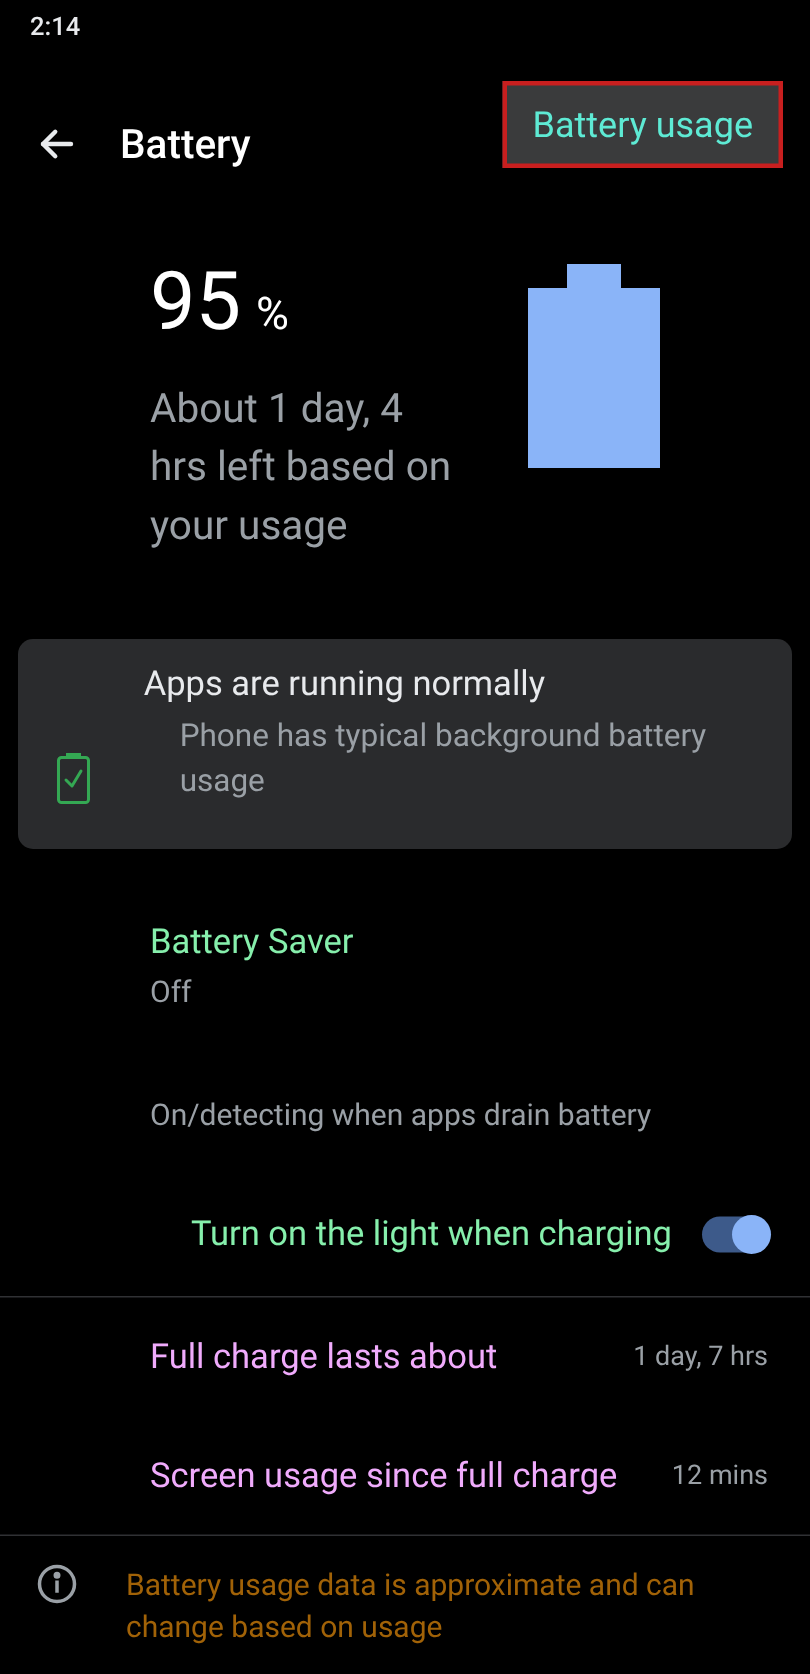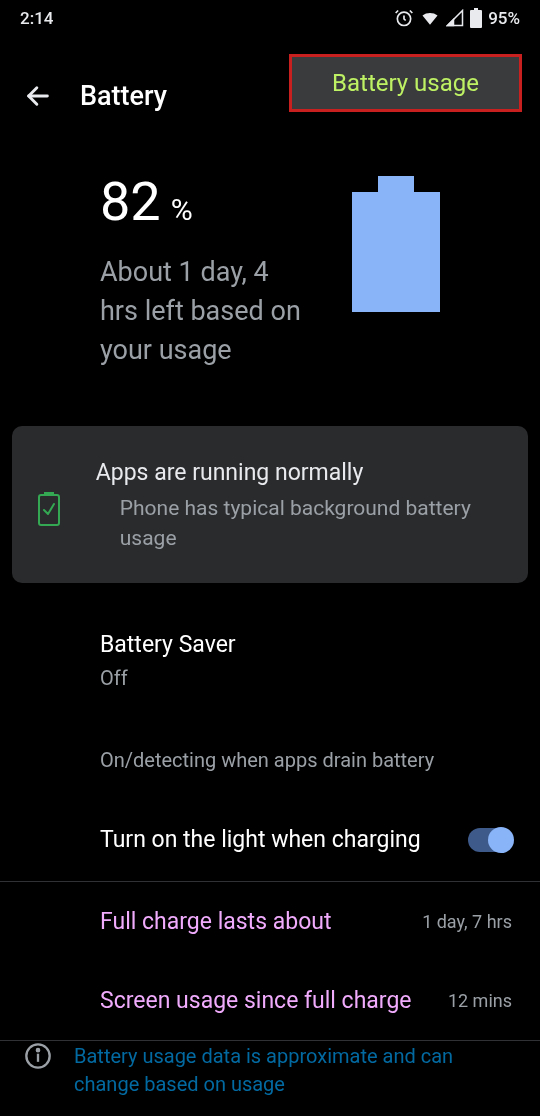--- a/index.html
+++ b/index.html
@@ -6,110 +6,84 @@
     body { width:540px; height:1116px; background:#000; color:#e8eaed; overflow:hidden; position:relative; }
 
     
     .statusbar { display:flex; justify-content:space-between; align-items:center; padding:8px 20px; font-size:17px; font-weight:500; }
     .statusbar .right { display:flex; align-items:center; gap:6px; }
 
     
     .header { display:flex; align-items:flex-end; gap:26px; padding:18px 18px 14px 22px; }
     .back-arrow { width:32px; height:32px; display:flex; align-items:center; justify-content:center; }
     .page-title { font-size:27px; font-weight:500; color:#fff; }
-    .usage-btn { margin-left:auto; background:#3a3b3c; border:3px solid #c81f1f; padding:12px 40px; color:#bef264; font-size:24px; }
+    .usage-btn { margin-left:auto; background:#3a3b3c; border:3px solid #c81f1f; padding:12px 17px; color:#5eead4; font-size:24px; }
 
     
     .summary { display:flex; align-items:flex-start; padding:44px 100px 42px 100px; gap:40px; }
     .summary-text { flex:1; }
     .percent-wrap { display:flex; align-items:baseline; gap:10px; }
     .percent-num { font-size:54px; font-weight:400; color:#fff; }
     .percent-sym { font-size:30px; color:#fff; }
     .estimate { margin-top:20px; font-size:27px; color:#9aa0a6; line-height:1.45; }
     .battery-icon { width:88px; position:relative; margin-top:6px; }
     .battery-cap { width:36px; height:16px; background:#8ab4f8; margin:0 auto; }
     .battery-body { width:88px; height:120px; background:#8ab4f8; }
 
     
-    .status-card { margin:14px 12px 0 12px; background:#2a2b2d; border-radius:10px; display:flex; align-items:center; gap:34px; padding:33px 30px 30px 24px; }
+    .status-card { margin:14px 12px 0 12px; background:#2a2b2d; border-radius:10px; display:flex; align-items:flex-end; gap:34px; padding:16px 30px 30px 24px; }
     .card-icon { width:28px; display:flex; justify-content:center; padding-top:6px; }
     .card-title { font-size:23px; color:#e8eaed; margin-bottom:8px; }
     .card-sub { font-size:21px; color:#9aa0a6; line-height:1.4;margin-left:24px; }
 
     
     .setting { padding:26px 28px 26px 100px; position:relative; }
-    .setting .title { font-size:23px; color:#ffffff; line-height:1.35; }
+    .setting .title { font-size:23px; color:#86efac; line-height:1.35; }
     .setting .sub { font-size:20px; color:#9aa0a6; margin-top:6px; }
     .setting.with-toggle { display:flex; align-items:center; gap:20px; }
-    .setting.with-toggle .title { flex:1; }
+    .setting.with-toggle .title { flex:1;text-align:right; }
     .toggle { width:44px; height:24px; background:#3d5a8a; border-radius:12px; position:relative; flex-shrink:0; }
     .toggle .knob { width:26px; height:26px; background:#8ab4f8; border-radius:50%; position:absolute; right:-2px; top:-1px; }
 
     .divider { height:1px; background:#303134; margin:0; }
 
     
     .stat { display:flex; align-items:center; padding:24px 28px 24px 100px; gap:20px; }
     .stat .title { flex:1; font-size:23px; color:#f0abfc; line-height:1.35; }
     .stat .value { font-size:18px; color:#9aa0a6; }
 
     
     .footer { display:flex; align-items:flex-start; gap:22px; padding:18px 28px 18px 24px; position:absolute; bottom:0; left:0; right:0; }
     .footer .info-icon { width:28px; height:28px; flex-shrink:0; }
-    .footer .text { font-size:20px; color:#0369a1; line-height:1.4; }
+    .footer .text { font-size:20px; color:#a16207; line-height:1.4;margin-left:10px; }
 
     svg { display:block; }
   </style>
 </head>
 <body>
 
 <div class="statusbar">
   <span>2:14</span>
-  <div class="right">
-    <span>
-      <svg width="20" height="20" viewBox="0 0 24 24" fill="none" stroke="#e8eaed" stroke-width="2">
-          <circle cx="12" cy="13" r="8"></circle>
-          <path d="M12 9v4l2 2M5 3l-3 3M22 6l-3-3"></path>
-        </svg>
-    </span>
-    <span>
-      <svg width="20" height="20" viewBox="0 0 24 24" fill="#e8eaed">
-          <path d="M12 20l9-11c-5-4-13-4-18 0l9 11z"></path>
-        </svg>
-    </span>
-    <span>
-      <svg width="18" height="18" viewBox="0 0 24 24" fill="none" stroke="#e8eaed" stroke-width="2">
-          <path d="M2 22L22 2v20H2z" fill="none"></path>
-          <path d="M2 22L10 14v8H2z" fill="#e8eaed"></path>
-        </svg>
-    </span>
-    <span>
-      <svg width="12" height="20" viewBox="0 0 12 20" fill="#e8eaed">
-          <rect x="4" y="0" width="4" height="2"></rect>
-          <rect x="0" y="2" width="12" height="18" rx="1"></rect>
-        </svg>
-    </span>
-    <span>95%</span>
-  </div>
 </div>
 
 <div class="header">
   <div class="back-arrow">
     <svg width="28" height="28" viewBox="0 0 24 24" fill="none" stroke="#e8eaed" stroke-width="2.5" stroke-linecap="round" stroke-linejoin="round">
         <line x1="20" y1="12" x2="4" y2="12"></line>
         <polyline points="11 5 4 12 11 19"></polyline>
       </svg>
   </div>
   <div class="page-title">Battery</div>
   <div class="usage-btn">Battery usage</div>
 </div>
 
 <div class="summary">
   <div class="summary-text">
     <div class="percent-wrap">
-      <span class="percent-num">82</span>
+      <span class="percent-num">95</span>
       <span class="percent-sym">%</span>
     </div>
     <div class="estimate">About 1 day, 4 hrs left based on your usage</div>
   </div>
   <div class="battery-icon">
     <div class="battery-cap"></div>
     <div class="battery-body"></div>
   </div>
 </div>
 

